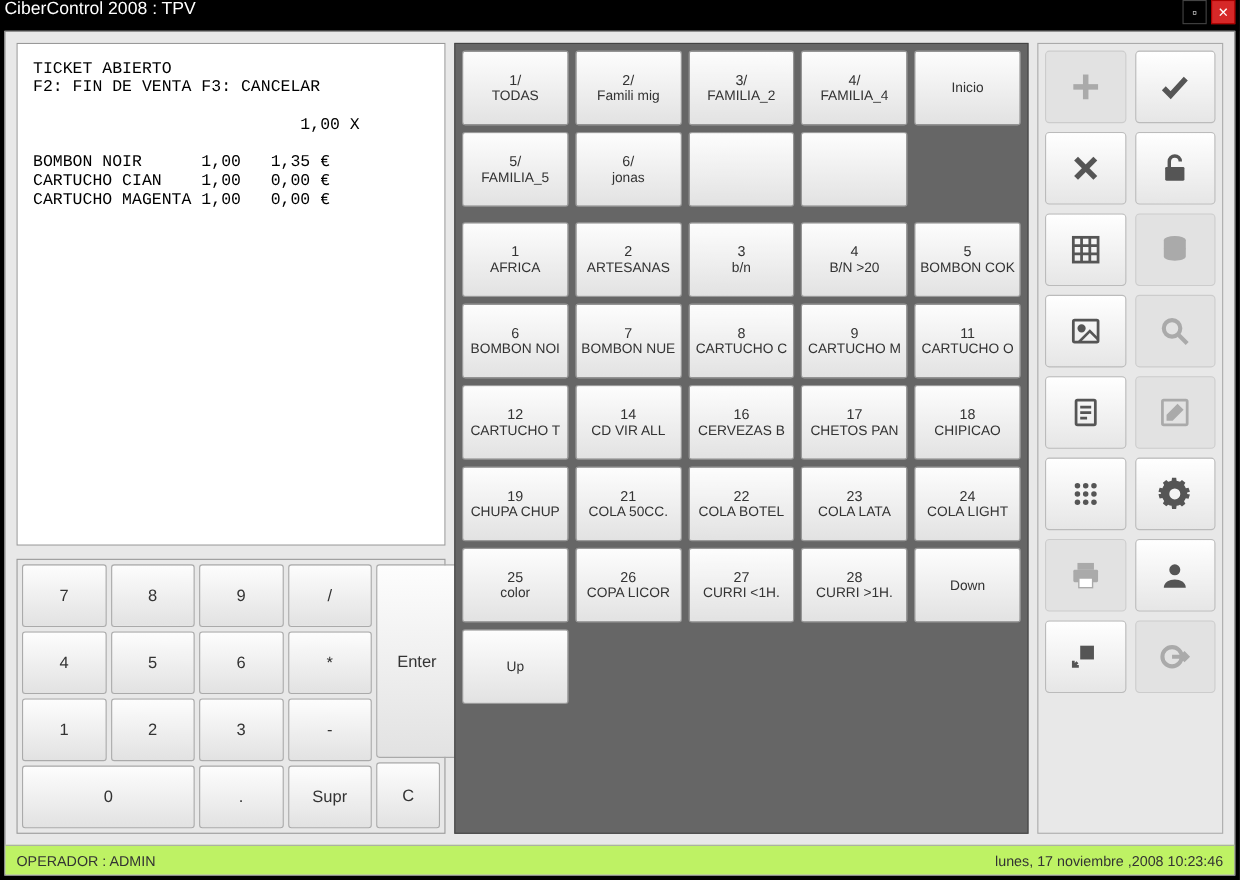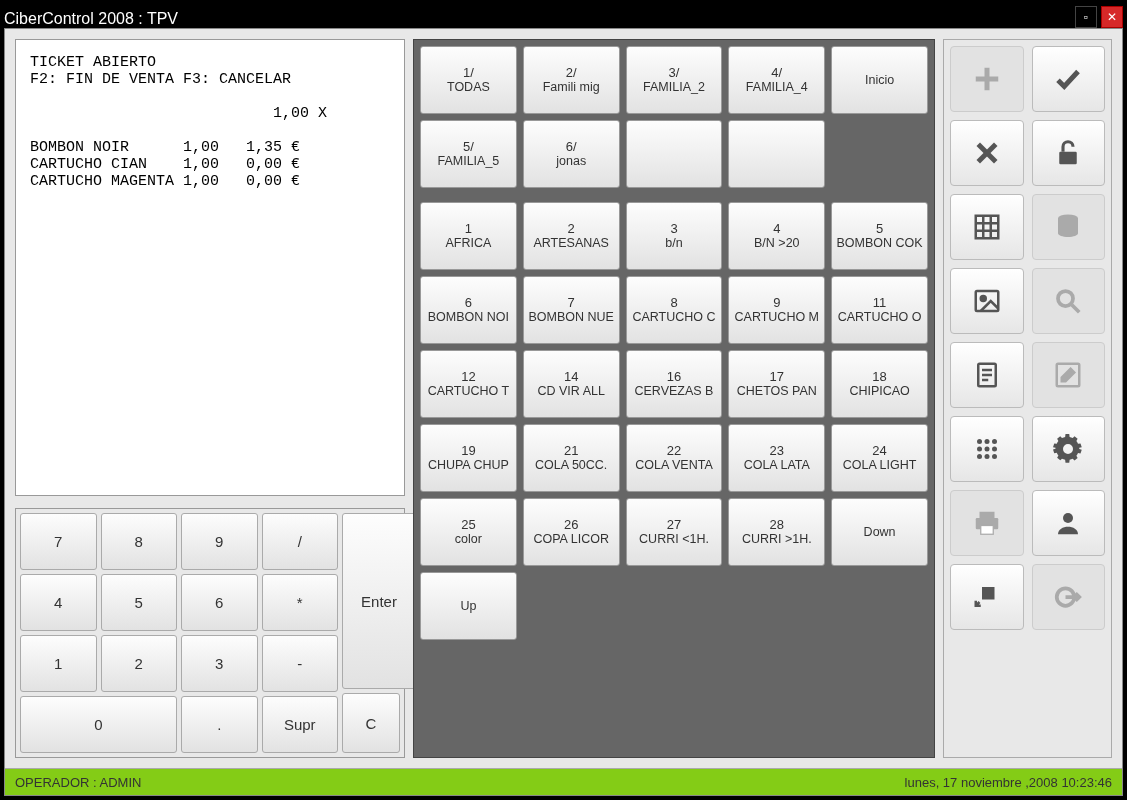--- a/index.html
+++ b/index.html
@@ -1,16 +1,16 @@
 <!DOCTYPE html>
 <html><head>
 <meta charset="utf-8">
 <style>
   html,body{margin:0;padding:0;font-family:Arial,Helvetica,sans-serif;background:#000;width:1127px;height:800px;overflow:hidden}
-  .titlebar{height:28px;background:#000;color:#fff;display:flex;align-items:flex-end;padding:0 4px;font-size:16px}
+  .titlebar{height:28px;background:#000;color:#fff;display:flex;align-items:flex-start;padding:0 4px;font-size:16px}
   .titlebar .spacer{flex:1}
   .titlebar .tbtn{width:20px;height:20px;margin-left:4px;display:flex;align-items:center;justify-content:center;font-size:12px;color:#fff;border:1px solid #444}
   .titlebar .close{background:#d62828;border:1px solid #a00}
   .workspace{position:absolute;top:28px;left:4px;right:4px;bottom:4px;background:#e8e8e8;border:1px solid #888;box-sizing:border-box;display:flex;flex-direction:column}
   .main{flex:1;display:flex;gap:8px;padding:10px;box-sizing:border-box}
   .left{width:390px;display:flex;flex-direction:column;gap:12px}
   .ticket{flex:1;background:#fff;border:1px solid #999;padding:14px;font-family:"Courier New",monospace;font-size:15px;white-space:pre;box-sizing:border-box;overflow:hidden}
   .numpad{height:250px;border:1px solid #999;background:#e8e8e8;padding:4px;box-sizing:border-box;display:flex;gap:4px}
   .numgrid{flex:1;display:grid;grid-template-columns:repeat(4,1fr);grid-auto-rows:1fr;gap:4px}
   .npbtn,.enterbtn{background:linear-gradient(#fdfdfd,#e2e2e2);border:1px solid #aaa;border-radius:3px;display:flex;align-items:center;justify-content:center;font-size:15px;color:#333;cursor:pointer}
@@ -18,21 +18,21 @@
   .enterbtn{width:72px}
   .garea{width:522px;background:#666;border:1px solid #444;padding:6px;box-sizing:border-box;display:flex;flex-direction:column;gap:14px}
   .famgrid{display:grid;grid-template-columns:repeat(5,1fr);grid-auto-rows:68px;gap:6px}
   .prodgrid{flex:1;display:grid;grid-template-columns:repeat(5,1fr);grid-auto-rows:68px;gap:6px}
   .gbtn{background:linear-gradient(#fdfdfd,#e2e2e2);border:1px solid #999;border-radius:3px;display:flex;flex-direction:column;align-items:center;justify-content:center;font-size:12.5px;color:#333;padding:2px;text-align:center;cursor:pointer;overflow:hidden;line-height:1.2}
   .gbtn .num{font-size:13px}
   .sidebar{flex:1;border:1px solid #aaa;background:#e8e8e8;padding:6px;box-sizing:border-box;display:grid;grid-template-columns:1fr 1fr;grid-auto-rows:66px;gap:8px}
   .ibtn{background:linear-gradient(#fff,#e6e6e6);border:1px solid #bbb;border-radius:4px;display:flex;align-items:center;justify-content:center;cursor:pointer;color:#555}
   .ibtn.dis{background:#e2e2e2;color:#aaa;border-color:#ccc}
   .ibtn svg{width:30px;height:30px}
-  .statusbar{height:26px;border-top:1px solid #aaa;background:#84cc16;display:flex;align-items:center;font-size:13px;color:#333;padding:0 10px}
+  .statusbar{height:26px;border-top:1px solid #aaa;background:#bef264;display:flex;align-items:center;font-size:13px;color:#333;padding:0 10px}
   .statusbar .flex{flex:1}
 </style>
 </head>
 <body>
 
 <div class="titlebar">
   <span>CiberControl 2008 : TPV</span>
   <span class="spacer"></span>
   <div class="tbtn">▫</div>
   <div class="tbtn close">✕</div>
@@ -176,21 +176,21 @@
           <div class="gbtn">
             <span class="num">19</span>
             <span>CHUPA CHUP</span>
           </div>
           <div class="gbtn">
             <span class="num">21</span>
             <span>COLA 50CC.</span>
           </div>
           <div class="gbtn">
             <span class="num">22</span>
-            <span>COLA VENTA</span>
+            <span>COLA BOTEL</span>
           </div>
           <div class="gbtn">
             <span class="num">23</span>
             <span>COLA LATA</span>
           </div>
           <div class="gbtn">
             <span class="num">24</span>
             <span>COLA LIGHT</span>
           </div>
           <div class="gbtn">

